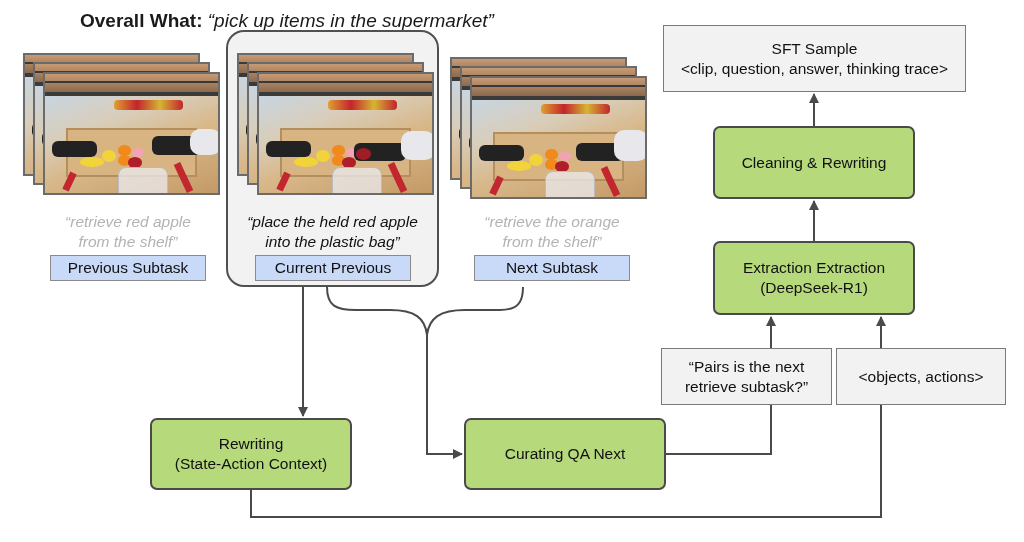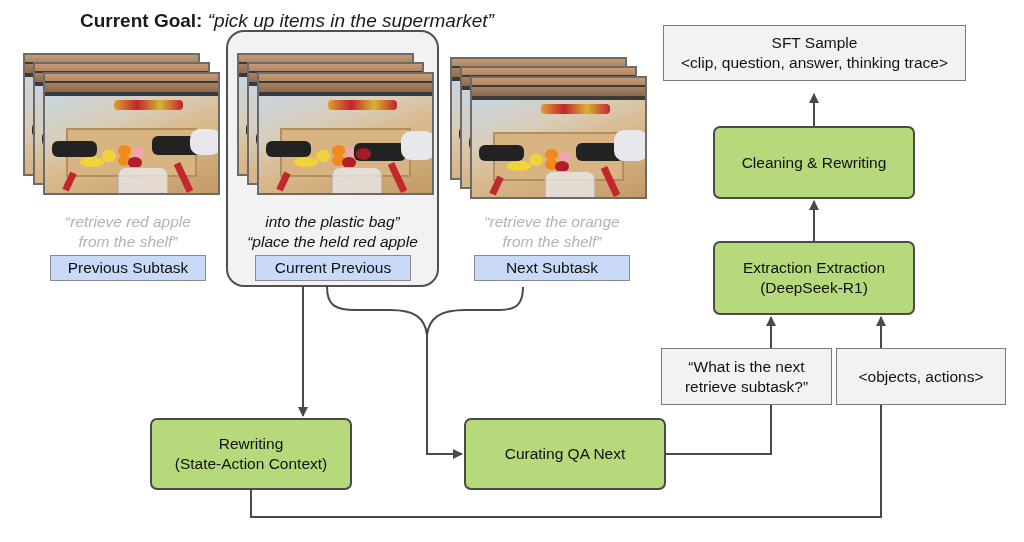--- a/index.html
+++ b/index.html
@@ -31,21 +31,21 @@
   .gbox { position:absolute; background:#b6d97c; border:2px solid #4a4a4a; border-radius:7px; box-sizing:border-box;
     display:flex; align-items:center; justify-content:center; text-align:center; font-size:15.5px; line-height:20px; color:#111; }
   .wbox { position:absolute; background:#f2f2f2; border:1px solid #7a7a7a; box-sizing:border-box;
     display:flex; align-items:center; justify-content:center; text-align:center; font-size:15.5px; line-height:20px; color:#111; }
   svg#wires { position:absolute; left:0; top:0; }
 </style>
 </head>
 <body>
 
 <div id="goal" class="abs">
-  <b>Current Goal:</b>
+  <b>Overall What:</b>
   <i>“pick up items in the supermarket”</i>
 </div>
 
 <div class="current-wrap"></div>
 
 <div id="stack-prev" style="position: absolute; left: 0px; top: 0px;">
     <div class="frame" style="left: 23px; top: 53px;">
       <div class="scene">
         <div class="bg"></div>
         <div class="shelf"></div>
@@ -241,22 +241,22 @@
         <div class="red" style="left:78%;top:74%;width:4%;height:26%;transform:rotate(-25deg);"></div>
       </div>
     </div>
   </div>
 
 <div class="quote dim" style="left:30px; top:212px; width:196px;">
   <div>“retrieve red apple</div>
   <div>from the shelf”</div>
 </div>
 <div class="quote cur" style="left:226px; top:212px; width:213px;">
+  <div>“place the held red apple</div>
   <div>into the plastic bag”</div>
-  <div>“place the held red apple</div>
 </div>
 <div class="quote dim" style="left:452px; top:212px; width:200px;">
   <div>“retrieve the orange</div>
   <div>from the shelf”</div>
 </div>
 
 <div class="subtask" style="left:50px; top:255px;">Previous Subtask</div>
 <div class="subtask" style="left:255px; top:255px;">Current Previous</div>
 <div class="subtask" style="left:474px; top:255px;">Next Subtask</div>
 
@@ -291,34 +291,34 @@
   <div>
     <div>Rewriting</div>
     <div>(State-Action Context)</div>
   </div>
 </div>
 <div class="gbox" style="left:464px; top:418px; width:202px; height:72px;">
   <div>Curating QA Next</div>
 </div>
 <div class="wbox" style="left:661px; top:348px; width:171px; height:57px;">
   <div>
-    <div>“What is the next</div>
+    <div>“Pairs is the next</div>
     <div>retrieve subtask?”</div>
   </div>
 </div>
 <div class="wbox" style="left:836px; top:348px; width:170px; height:57px;">
   <div>&lt;objects, actions&gt;</div>
 </div>
 <div class="gbox" style="left:713px; top:241px; width:202px; height:74px;">
   <div>
     <div>Extraction Extraction</div>
     <div>(DeepSeek-R1)</div>
   </div>
 </div>
 <div class="gbox" style="left:713px; top:126px; width:202px; height:73px;">
   <div>Cleaning &amp; Rewriting</div>
 </div>
-<div class="wbox" style="left:663px; top:25px; width:303px; height:56px;">
+<div class="wbox" style="left:663px; top:25px; width:303px; height:67px;">
   <div>
     <div>SFT Sample</div>
     <div>&lt;clip, question, answer, thinking trace&gt;</div>
   </div>
 </div>
 
 </body></html>

